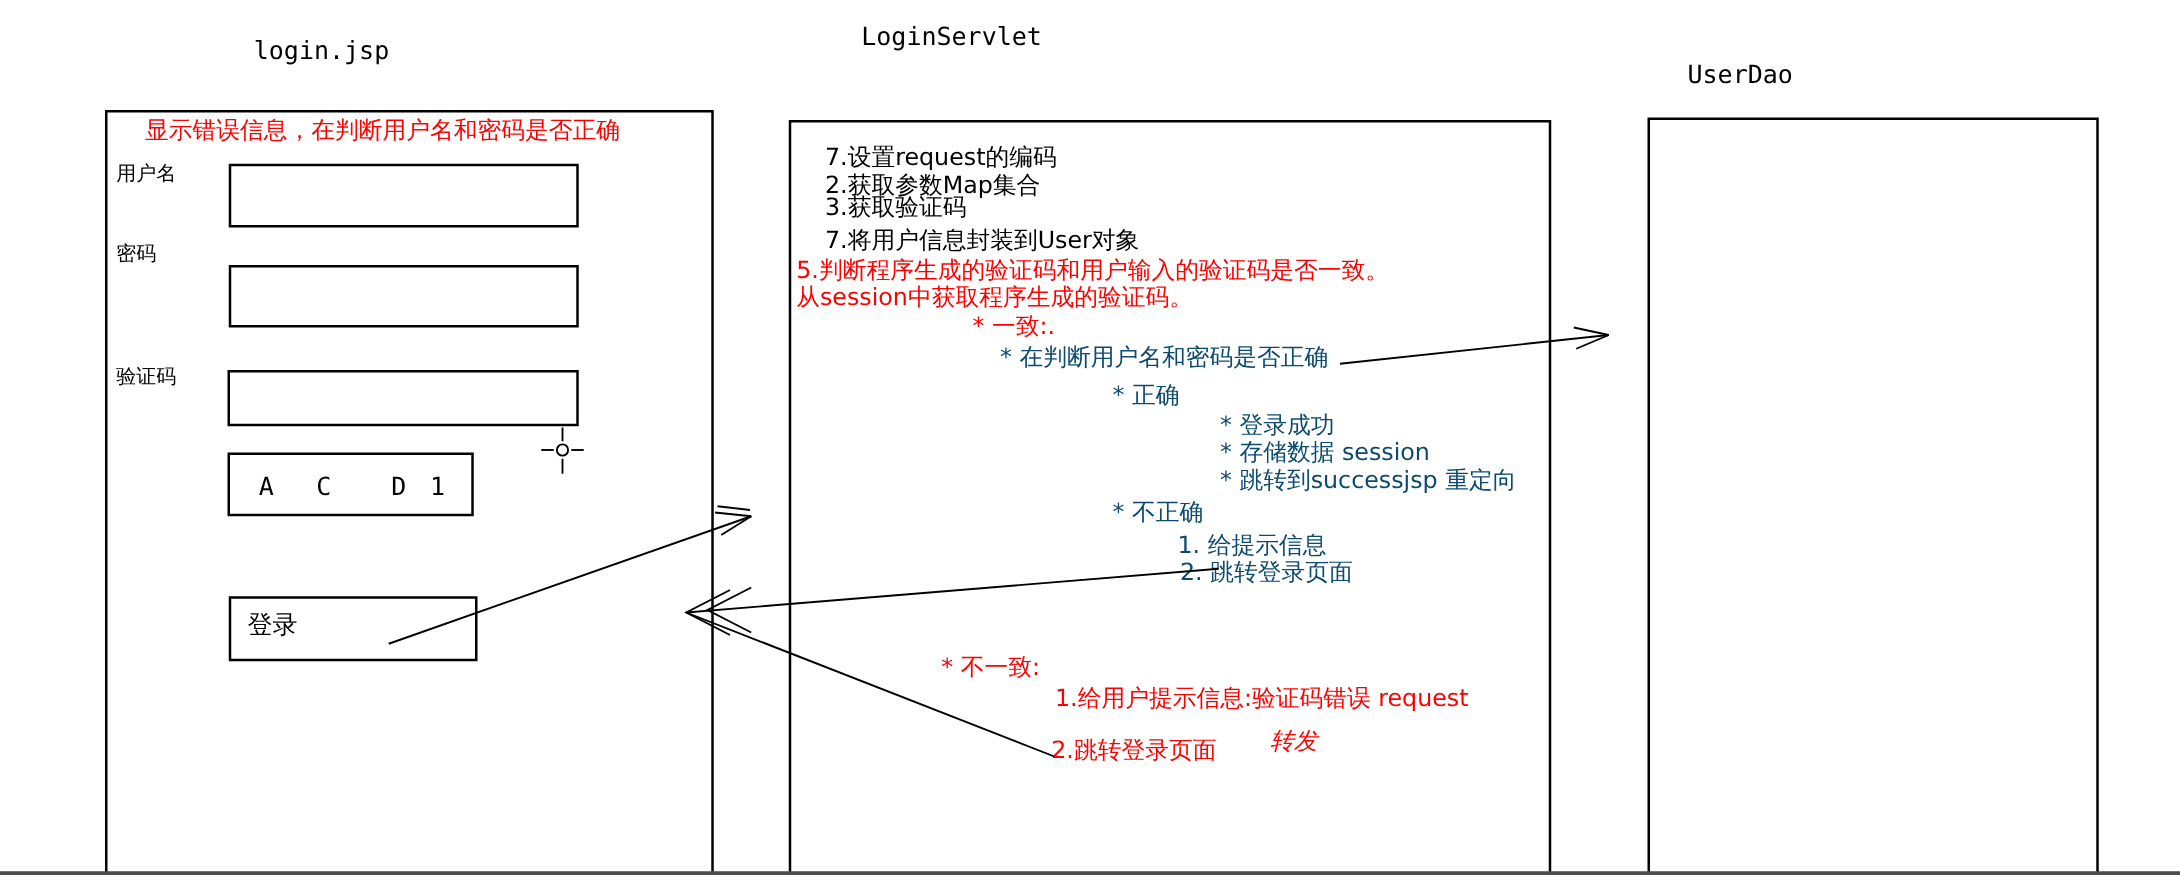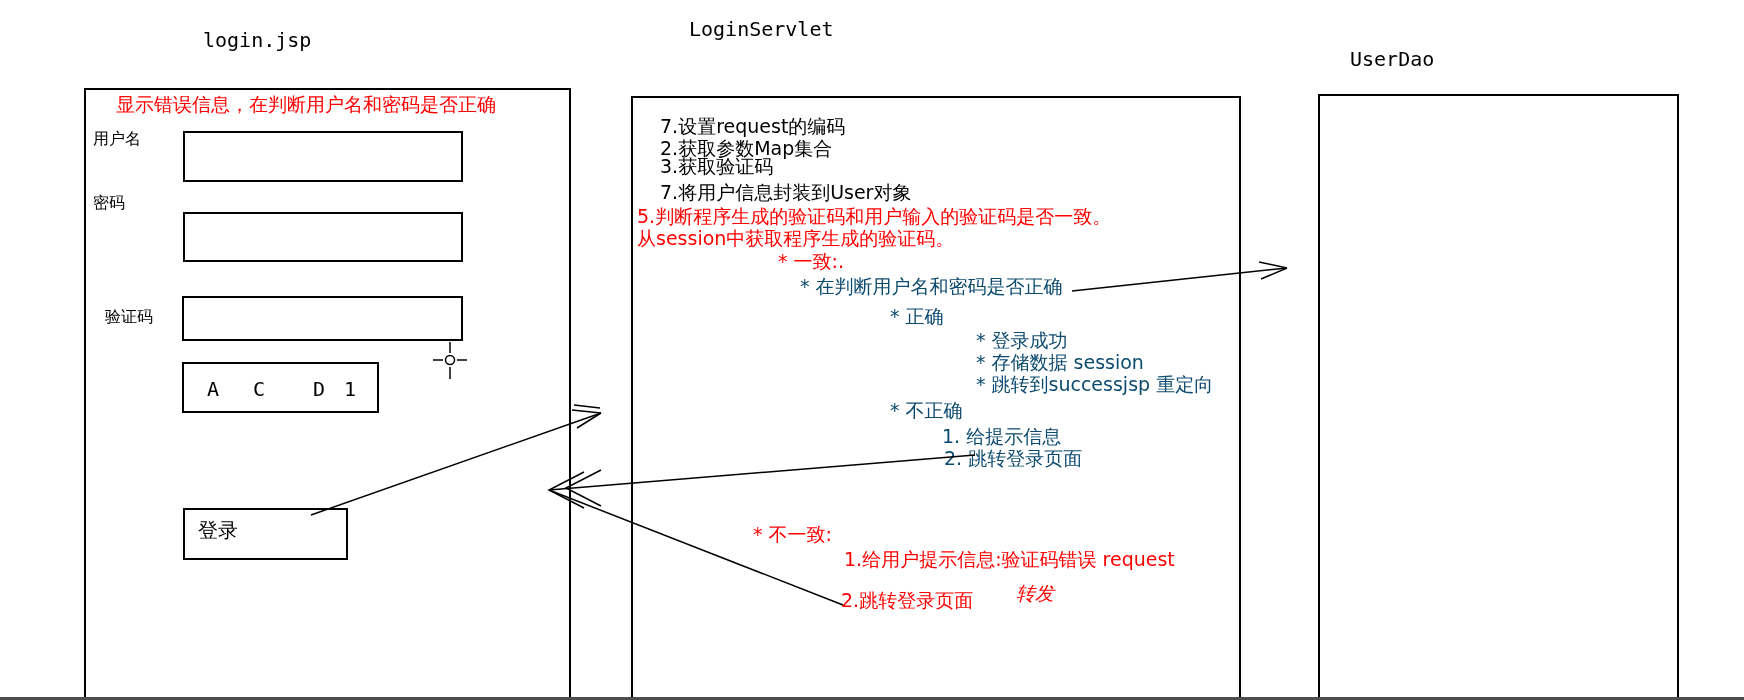--- a/index.html
+++ b/index.html
@@ -58,31 +58,31 @@
 <div class="box" style="left:1318px;top:94px;width:361px;height:610px;"></div>
 
 <div class="t red" style="left:116px;top:94px;">显示错误信息，在判断用户名和密码是否正确</div>
 
 <div class="t lbl" style="left:93px;top:130px;">用户名</div>
 <div class="input" style="left:183px;top:131px;width:280px;height:51px;"></div>
 
 <div class="t lbl" style="left:93px;top:194px;">密码</div>
 <div class="input" style="left:183px;top:212px;width:280px;height:50px;"></div>
 
-<div class="t lbl" style="left:105px;top:292px;margin-top:16px;">验证码</div>
+<div class="t lbl" style="left:93px;top:292px;">验证码</div>
 <div class="input" style="left:182px;top:296px;width:281px;height:45px;"></div>
 
 <div class="input" style="left:182px;top:362px;width:197px;height:51px;">
   <span class="captcha-char" style="left:23px;top:15px;">A</span>
   <span class="captcha-char" style="left:69px;top:15px;">C</span>
   <span class="captcha-char" style="left:129px;top:15px;">D</span>
   <span class="captcha-char" style="left:160px;top:15px;">1</span>
 </div>
 
-<div class="input" style="left:183px;top:508px;width:165px;height:52px;">
+<div class="input" style="left:183px;top:477px;width:199px;height:52px;">
   <span class="btn-label">登录</span>
 </div>
 
 <div class="t" style="left:660px;top:116px;">7.设置request的编码</div>
 <div class="t" style="left:660px;top:138px;">2.获取参数Map集合</div>
 <div class="t" style="left:660px;top:156px;">3.获取验证码</div>
 <div class="t" style="left:660px;top:182px;">7.将用户信息封装到User对象</div>
 
 <div class="t red" style="left:637px;top:206px;">5.判断程序生成的验证码和用户输入的验证码是否一致。</div>
 <div class="t red" style="left:637px;top:228px;">从session中获取程序生成的验证码。</div>

